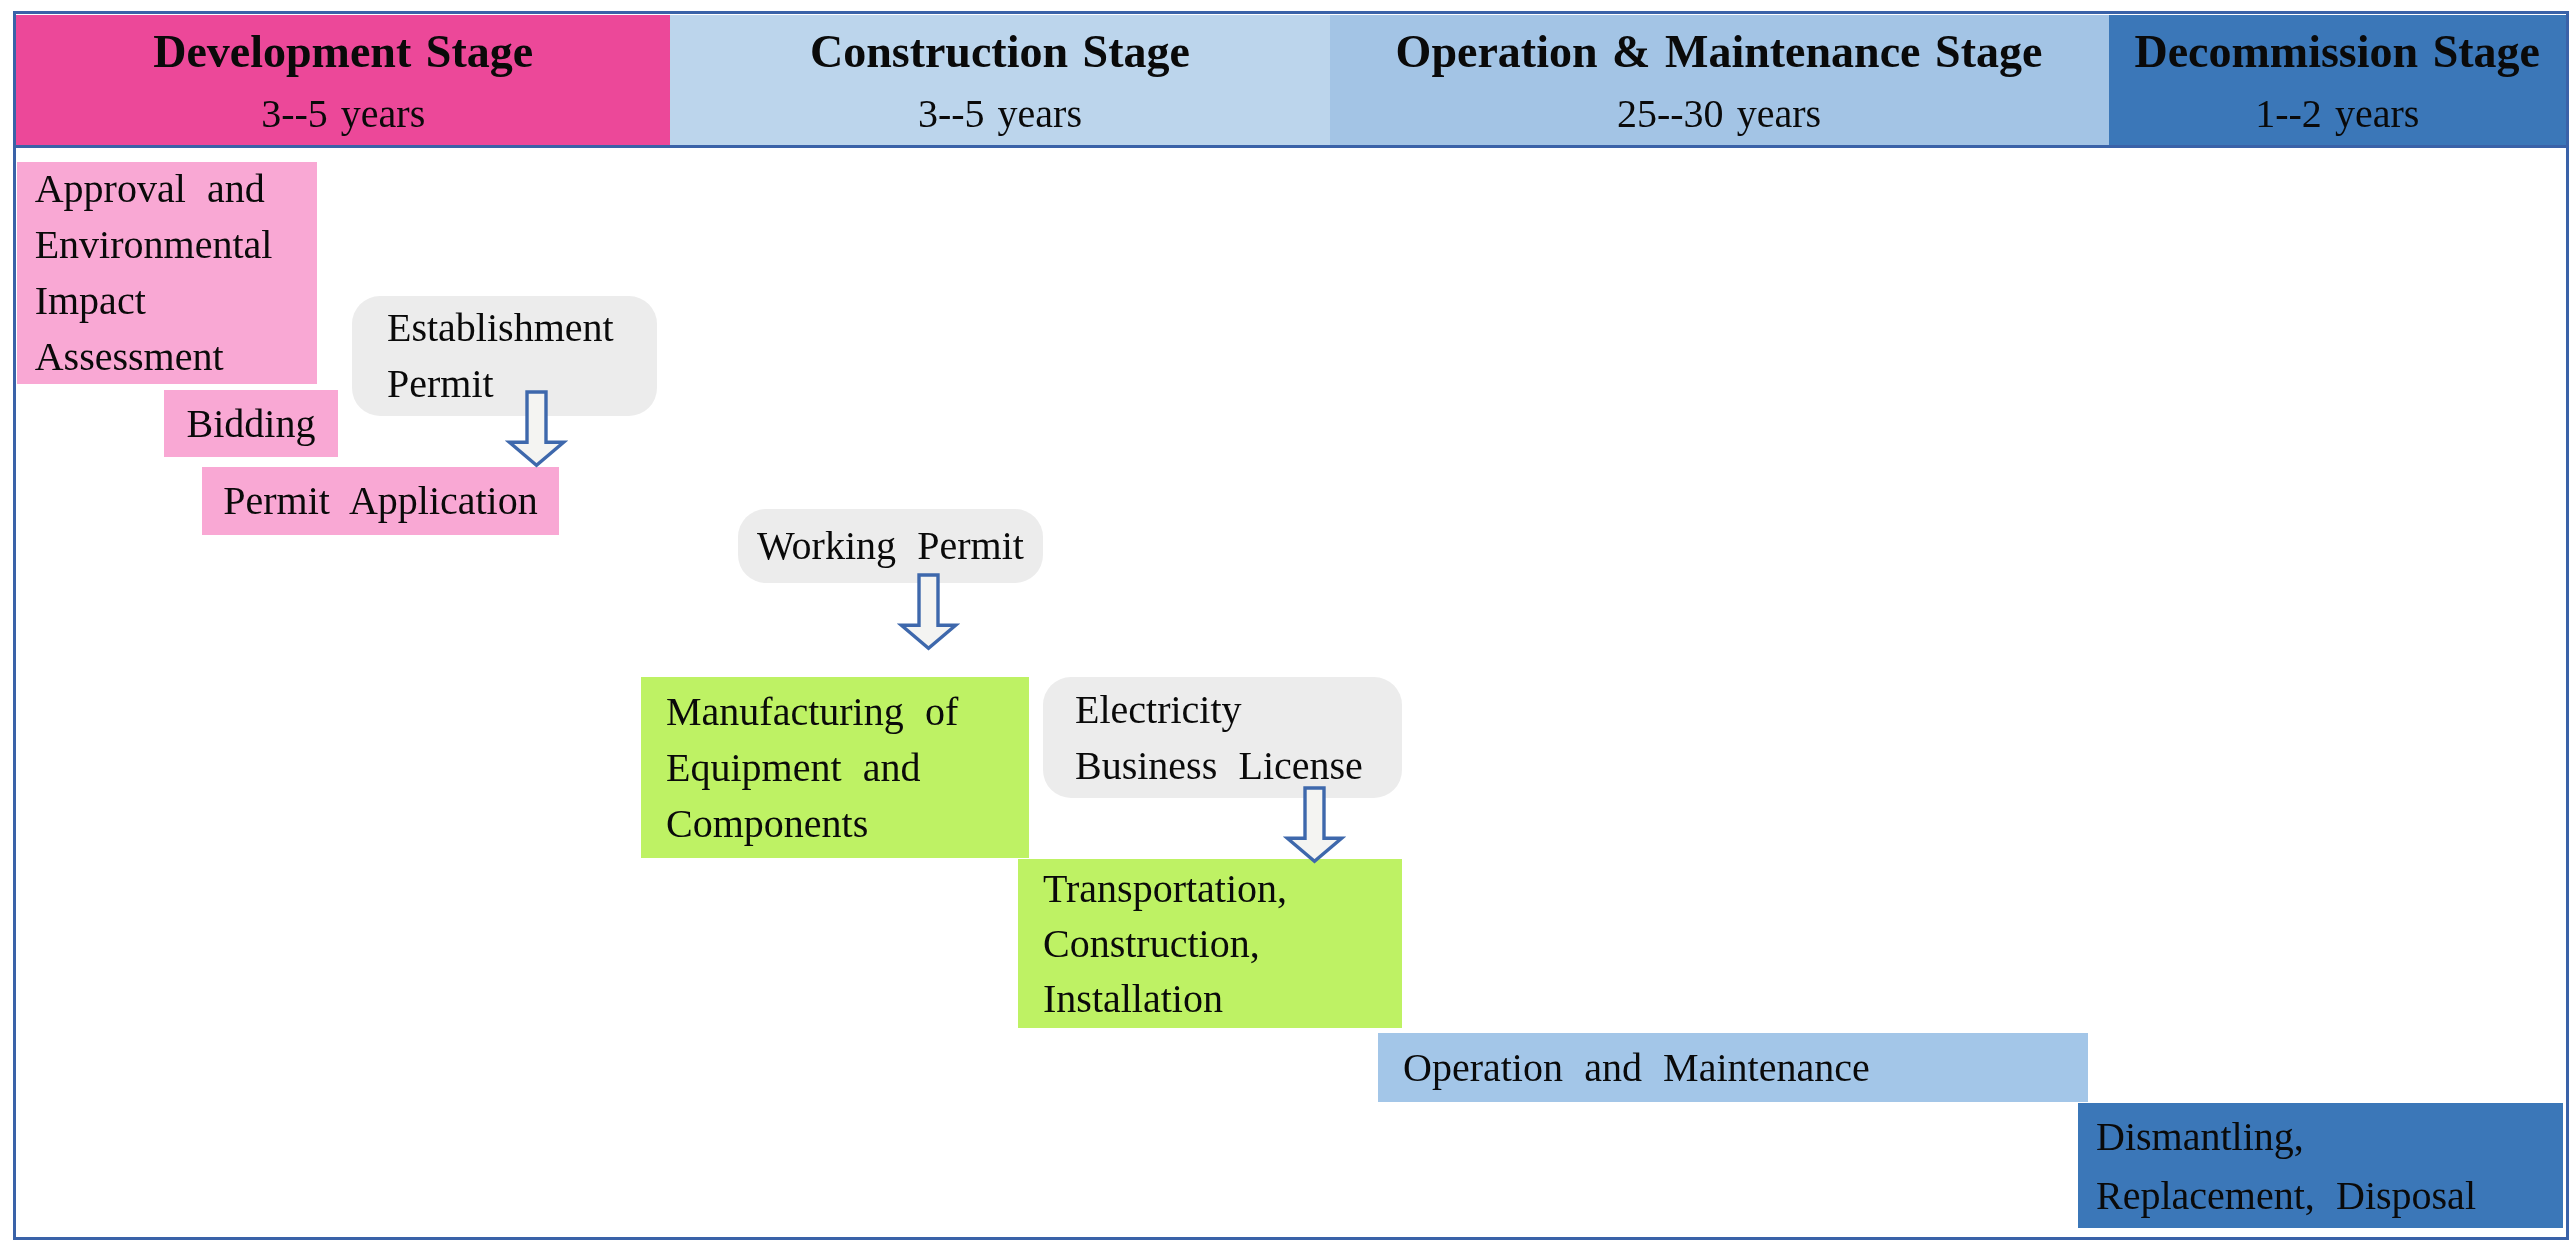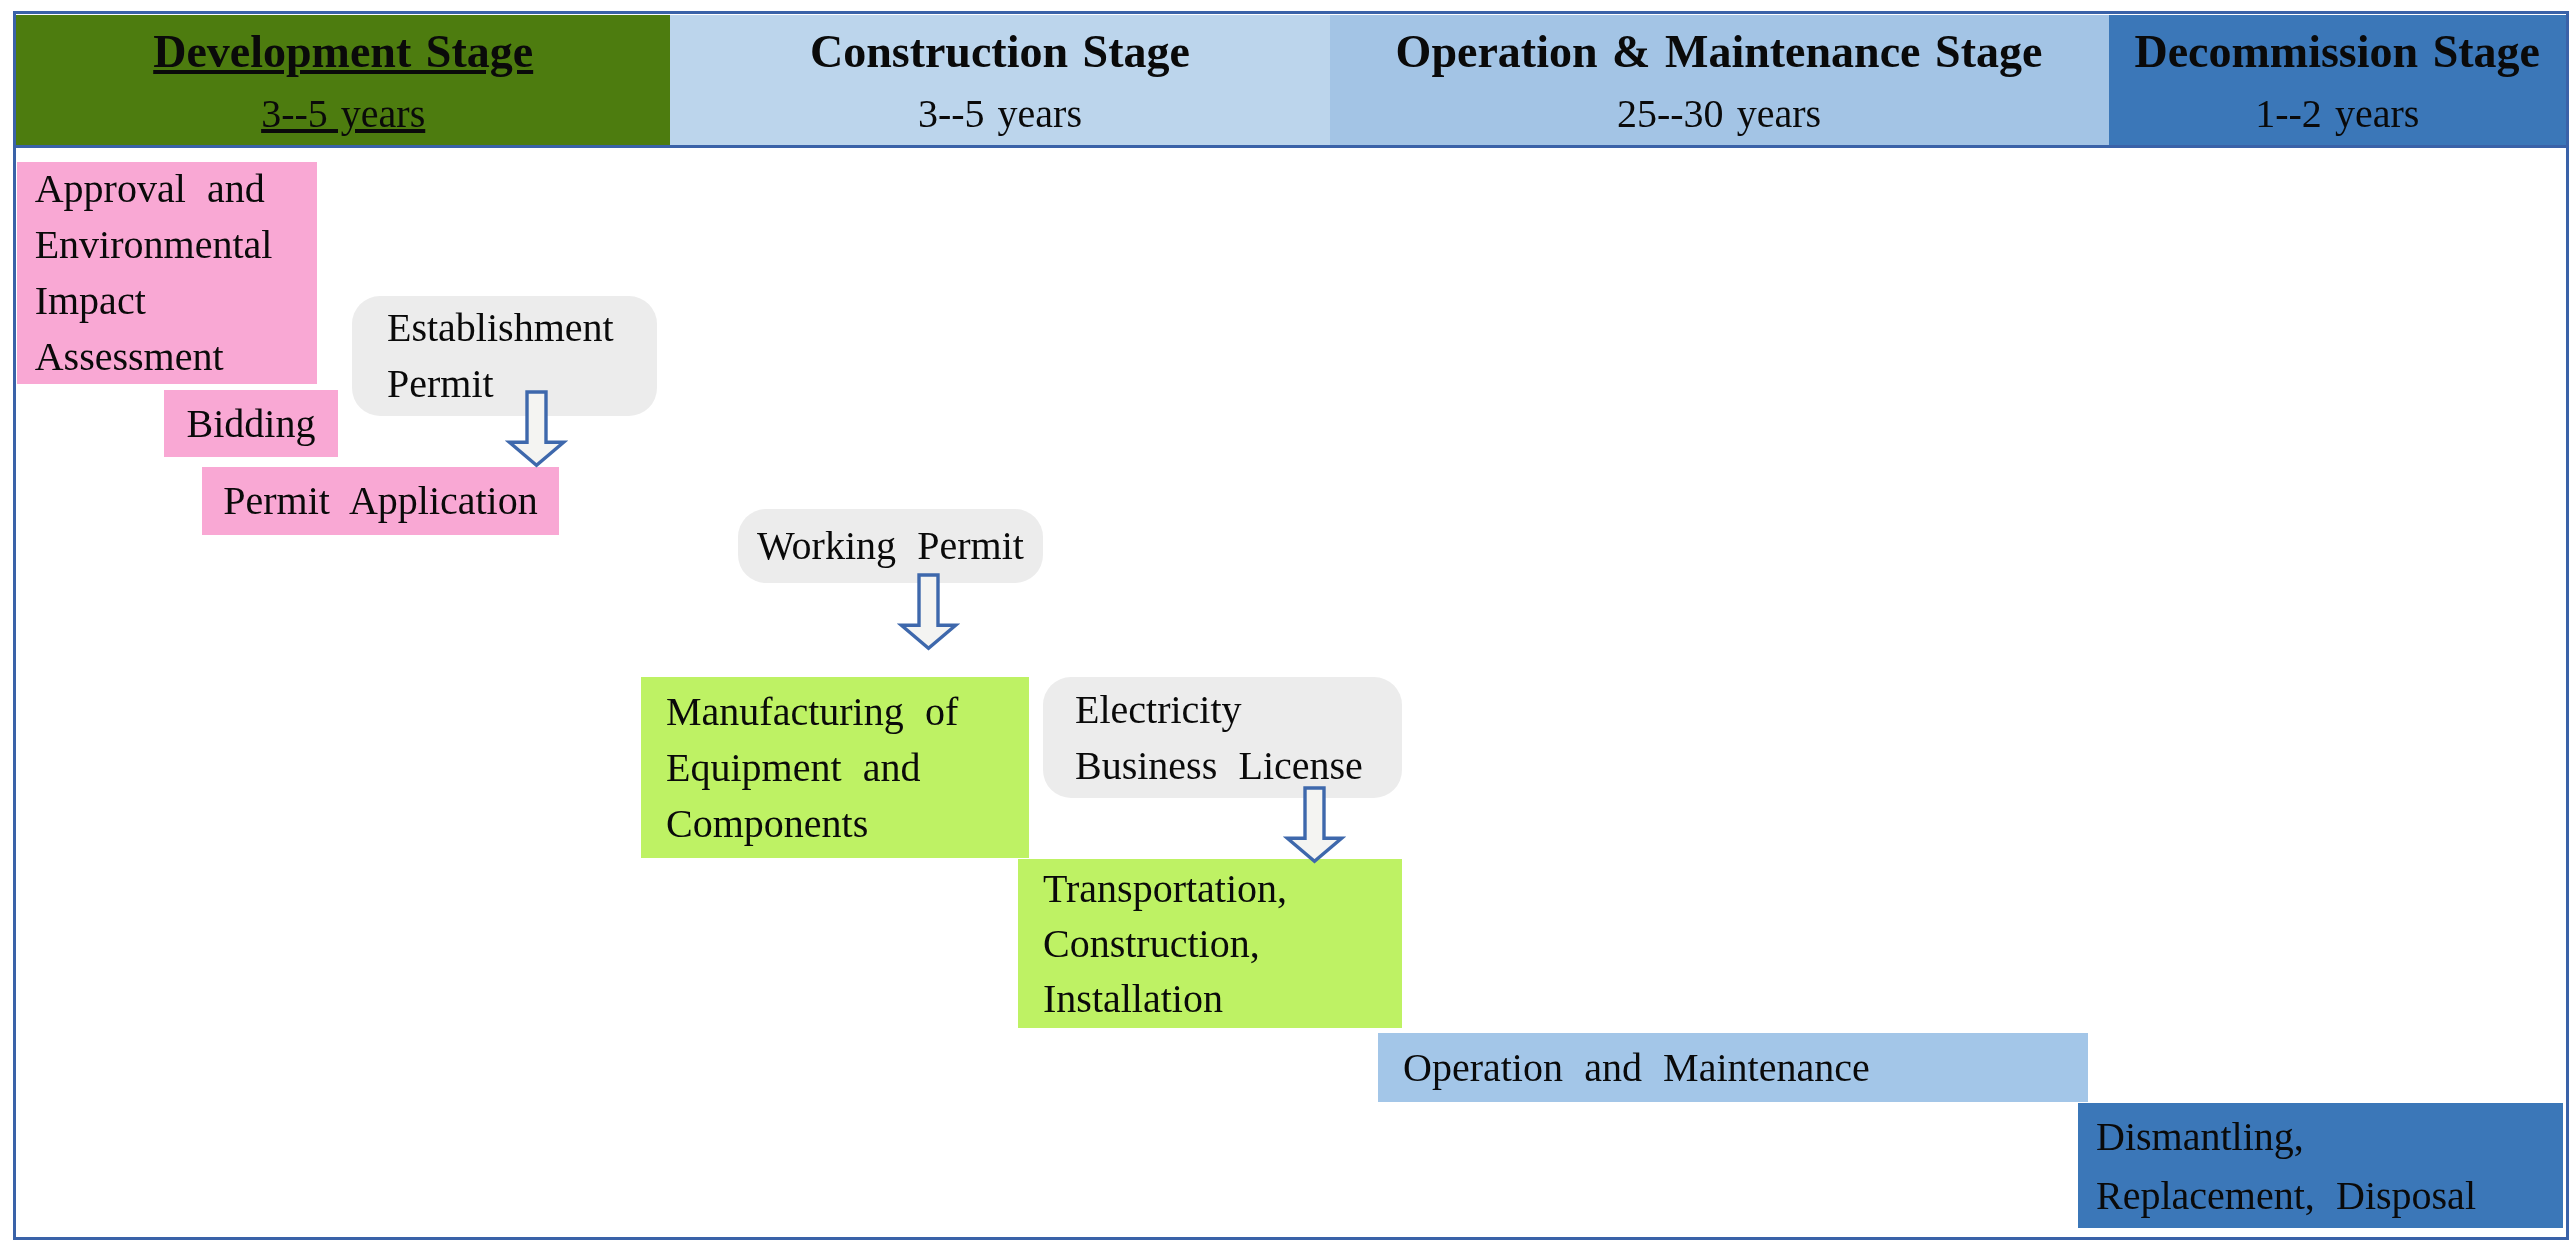--- a/index.html
+++ b/index.html
@@ -47,21 +47,21 @@
     font-weight: bold;
     font-size: 46px;
     line-height: 68px;
     white-space: pre-line;
   }
   .stage .stage-duration {
     font-size: 40px;
     line-height: 56px;
     white-space: pre-line;
   }
-  .stage.s1 { width: 688px;  background: #4d7c0f; text-decoration: underline; }
+  .stage.s1 { width: 688px;  background: #ec4899; }
   .stage.s2 { width: 693px;  background: #bcd5ec; }
   .stage.s3 { width: 819px;  background: #a3c4e5; }
   .stage.s4 { width: 481px;  background: #3b77b8; }
 
   
   .task {
     position: absolute;
     display: flex;
     flex-direction: column;
     justify-content: center;

